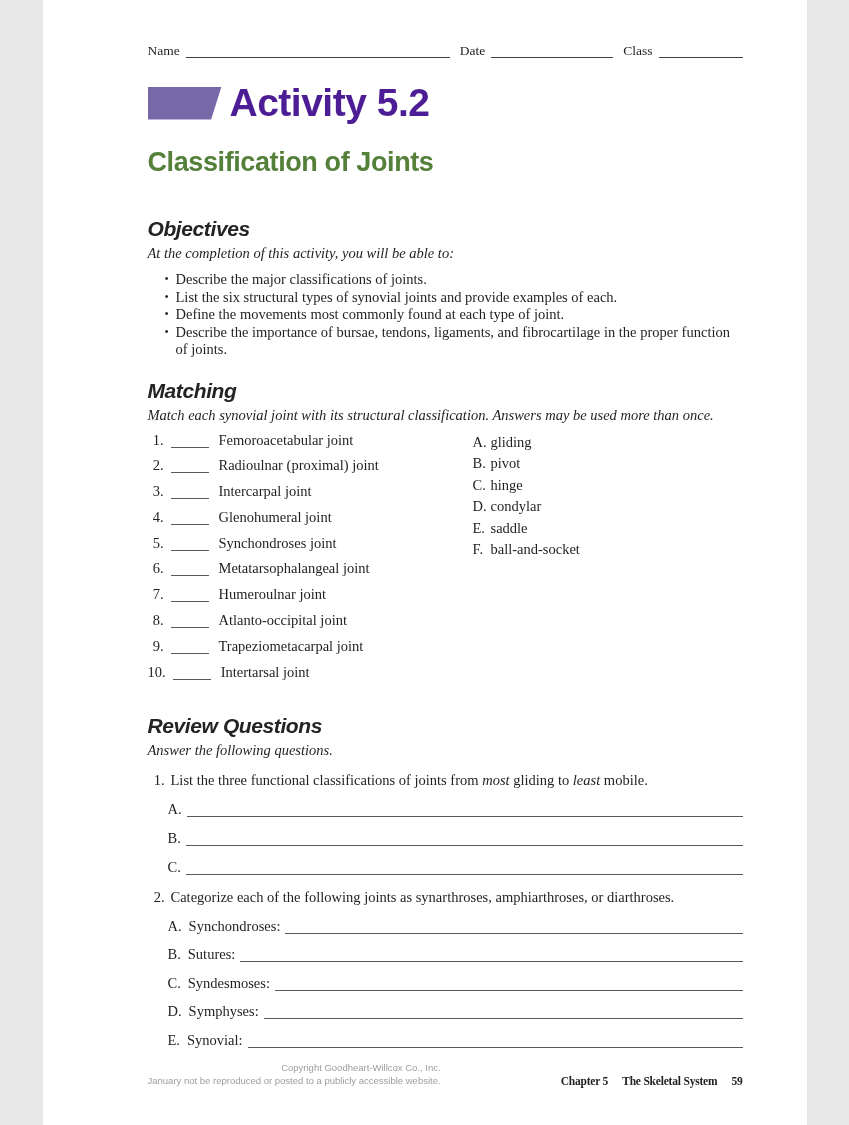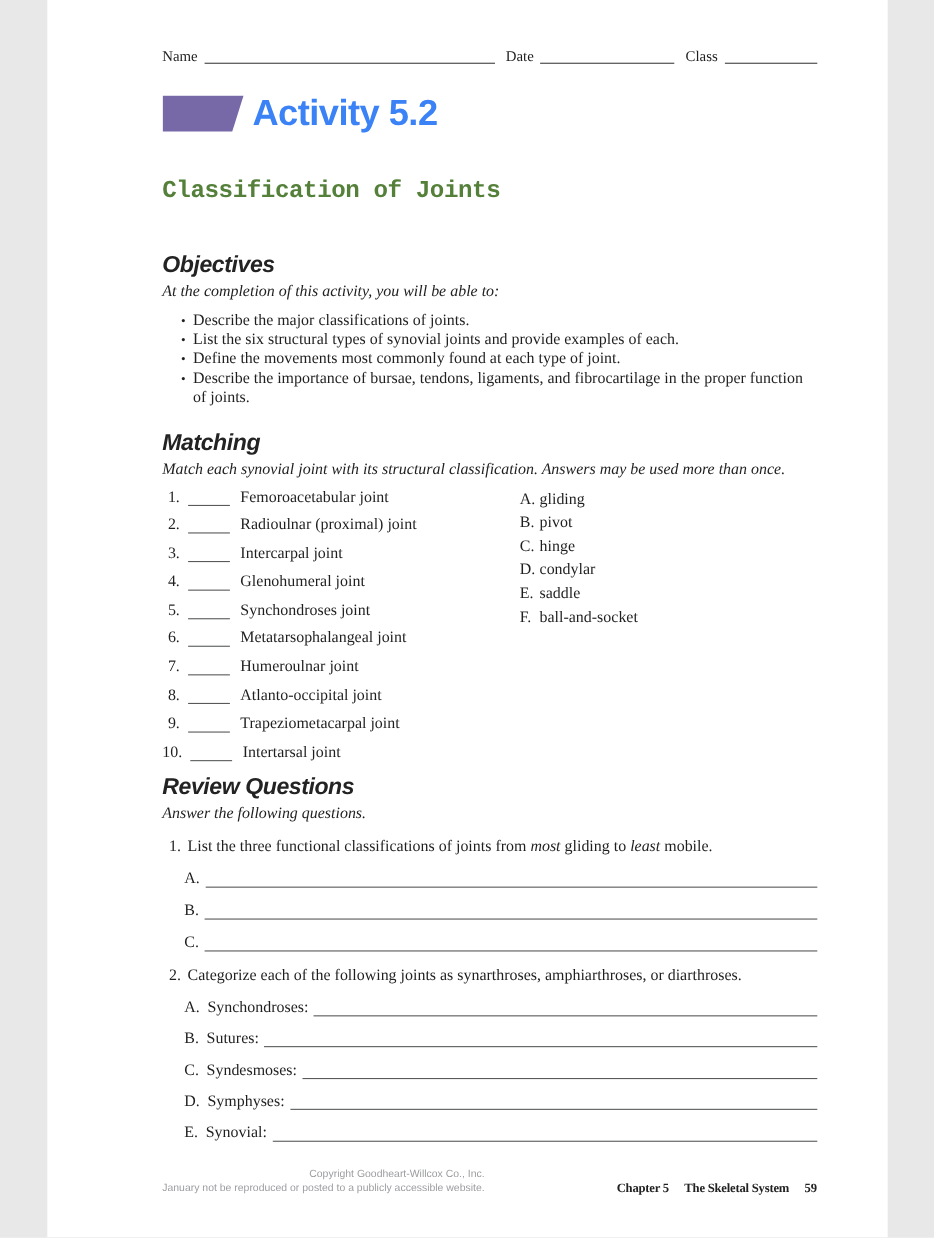--- a/index.html
+++ b/index.html
@@ -19,34 +19,34 @@
   .hlabel{flex:0 0 auto;}
   .hline{display:inline-block;border-bottom:1px solid #3f4042;height:13px;margin:0 10px 1px 6px;}
   .name-line{flex:1 1 auto;}
   .date-line{flex:0 0 122px;}
   .class-line{flex:0 0 84px;margin-right:0;}
   
   .banner{display:flex;align-items:center;margin-top:26px;height:36px;}
   .parallelogram{width:74px;height:33px;clip-path:polygon(0 0,100% 0,86% 100%,0 100%);flex:0 0 auto;}
   .activity-title{
     font-family:"Liberation Sans", sans-serif;font-weight:bold;letter-spacing:-0.5px;
-    font-size:33px;color:#3b82f6;margin:0 0 0 8px;line-height:36px;
+    font-size:39px;color:#4c1d95;margin:0 0 0 8px;line-height:36px;
   }
   
   .doc-title{
-    font-family:Liberation Mono, monospace;font-weight:bold;letter-spacing:-0.4px;
-    font-size:22px;margin:38px 0 0 0;line-height:30px;
+    font-family:Liberation Sans, sans-serif;font-weight:bold;letter-spacing:-0.4px;
+    font-size:27px;margin:26px 0 0 0;line-height:30px;
   }
   .sec-heading{
     font-family:"Liberation Sans", sans-serif;font-weight:bold;letter-spacing:-0.4px;
     font-size:21px;color:#232323;margin:0;line-height:24px;font-style:italic;
   }
   .mt-obj{margin-top:40px;}
   .mt-match{margin-top:20px;}
-  .mt-review{margin-top:2px;}
+  .mt-review{margin-top:24px;}
   .italic-intro{font-style:italic;font-size:14.5px;margin:4px 0 0 0;line-height:17px;}
   
   .bullets{margin:9px 0 0 0;padding:0;list-style:none;font-size:14.5px;line-height:17.5px;}
   .bullets li{display:flex;}
   .bullet-dot{flex:0 0 auto;width:11px;margin-left:17px;font-size:12px;}
   
   .matching-cols{display:flex;margin-top:9px;}
   .match-list{flex:0 0 325px;}
   .match-row{display:flex;align-items:flex-end;font-size:14.5px;height:16px;margin-bottom:9.8px;}
   .mnum{flex:0 0 16px;text-align:right;}

